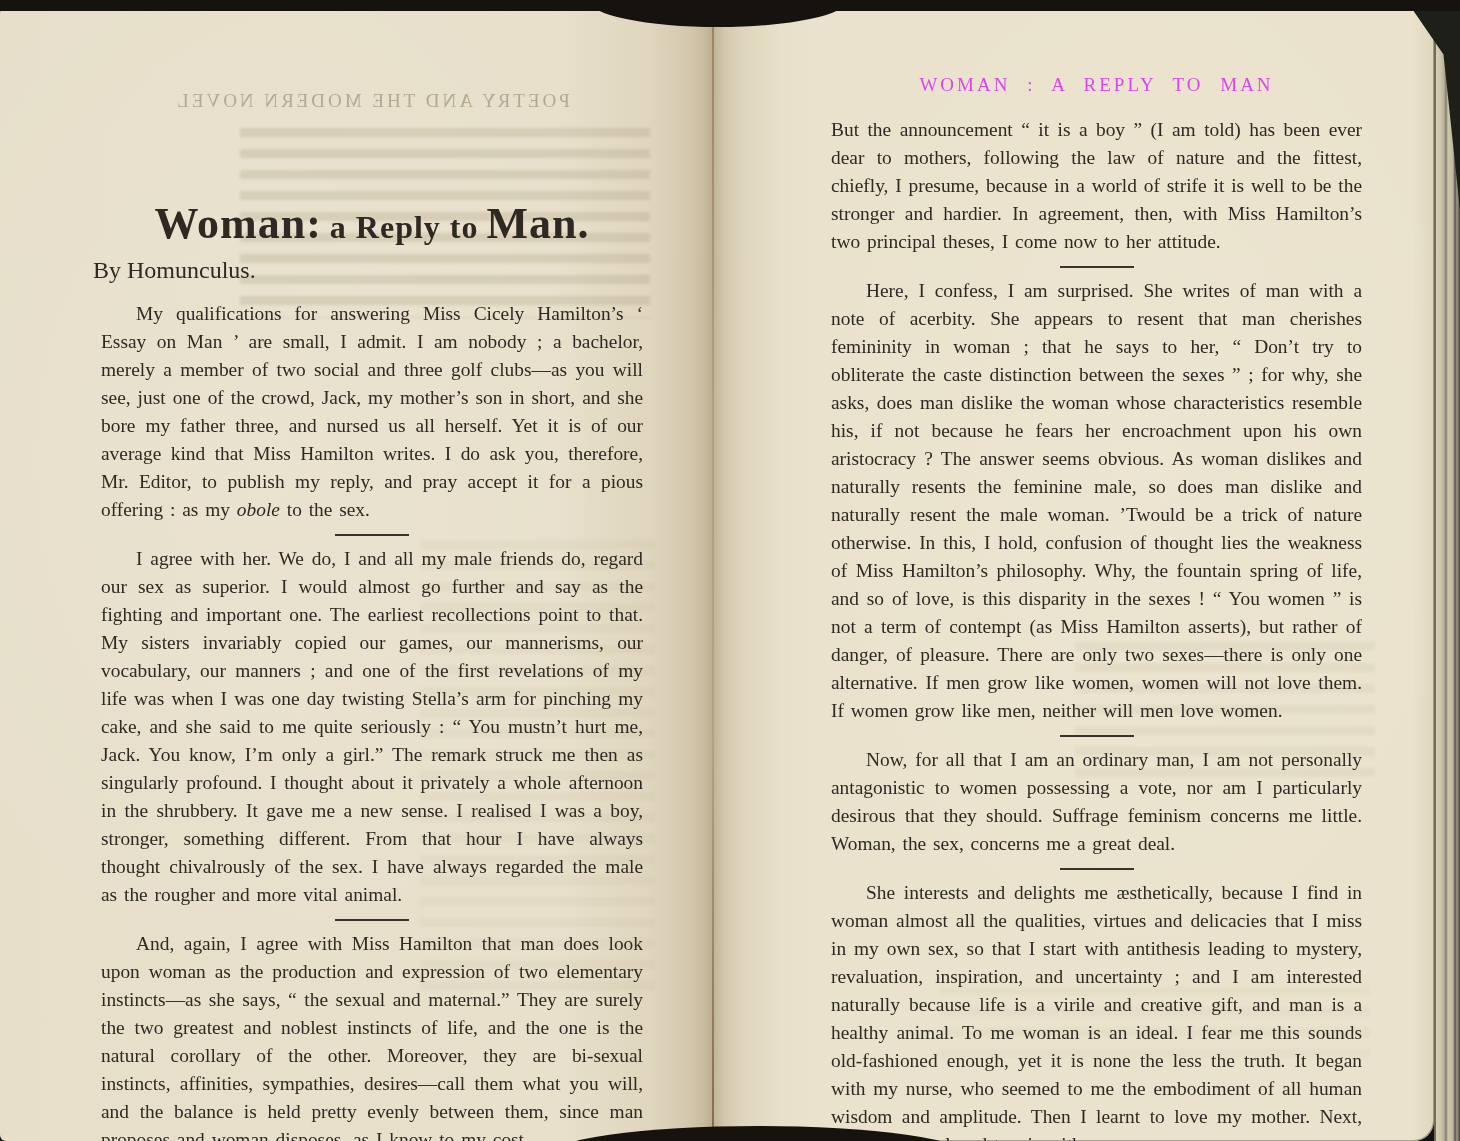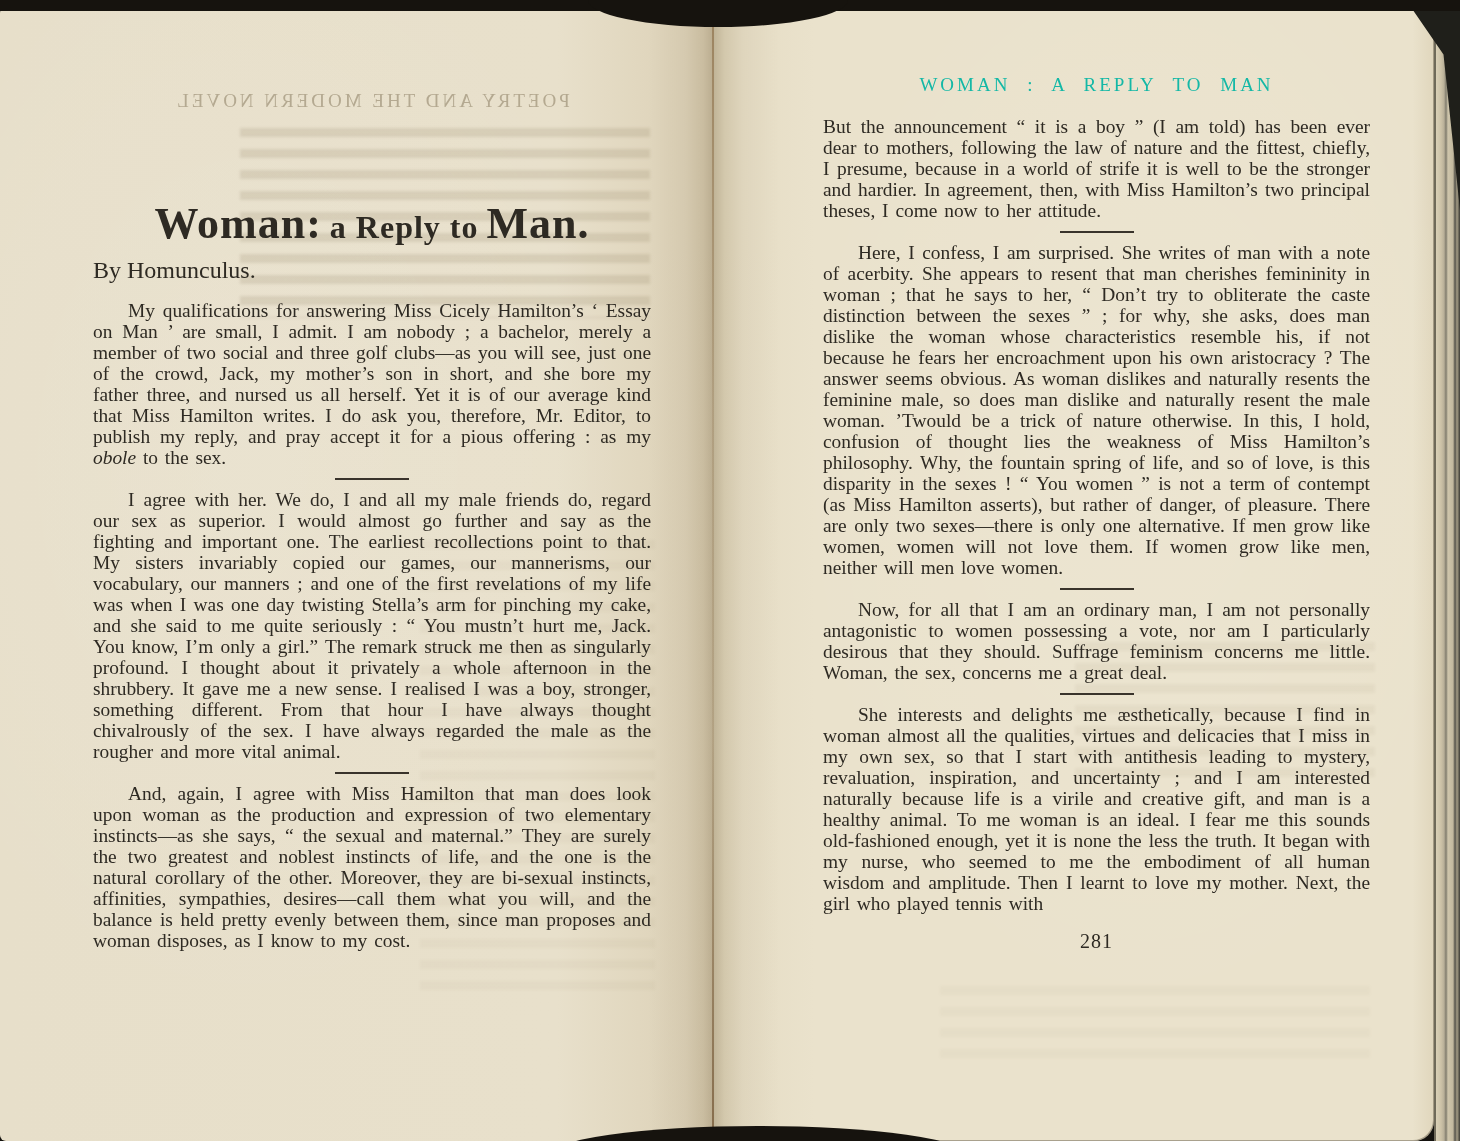--- a/index.html
+++ b/index.html
@@ -68,24 +68,24 @@
   
   .col{position:absolute;z-index:4;color:#2e2a23;}
   .col-left{left:93px;top:198px;width:558px;}
   .col-right{left:823px;top:74px;width:547px;}
   .title{margin:0 0 8px 0;text-align:center;font-weight:bold;white-space:nowrap;}
   .t-big{font-size:44px;letter-spacing:1px;}
   .t-small{font-size:32px;letter-spacing:1px;padding:0 8px;}
   .byline{text-align:left;font-size:24px;margin:2px 0 16px 0;}
   .running-head{
     text-align:center;font-size:19px;letter-spacing:3px;word-spacing:9px;
-    color:#14b8a6;margin:0 0 20px 0;
+    color:#d946ef;margin:0 0 20px 0;
   }
   .para{
-    margin:0;font-size:19.4px;line-height:21px;text-align:justify;
+    margin:8px;font-size:19.4px;line-height:28px;text-align:justify;
     text-indent:35px;word-spacing:2px;
   }
   .para.no-indent{text-indent:0;}
   .rule{width:74px;height:2px;background:#39332b;margin:10px auto 9px auto;}
   .folio{text-align:center;font-size:20px;margin-top:16px;letter-spacing:1px;}
 </style>
 </head>
 <body>
 
 <div class="book">

